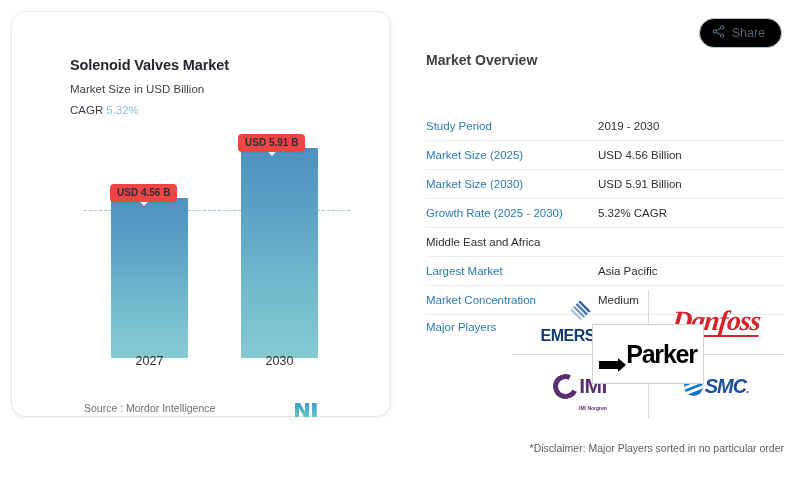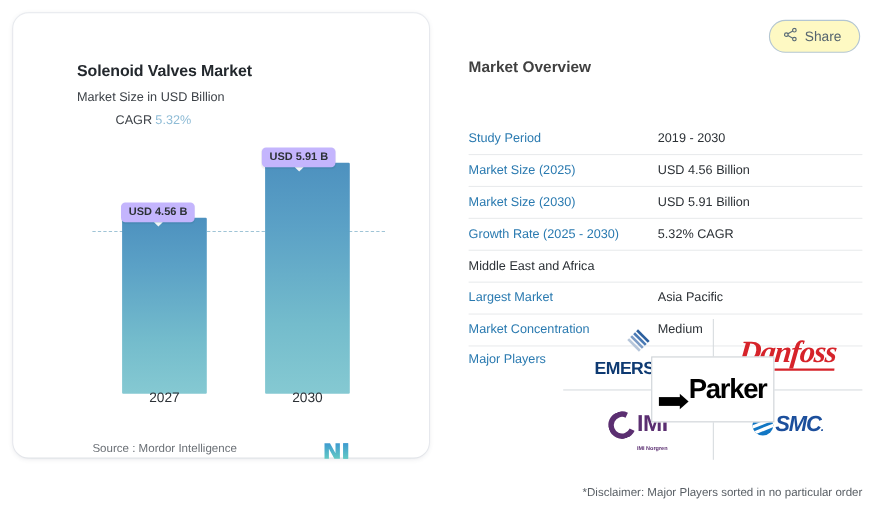--- a/index.html
+++ b/index.html
@@ -40,21 +40,20 @@
     top: 71px;
     font-size: 11.5px;
     color: #3d4248;
   }
   .chart-cagr-row {
     position: absolute;
     left: 58px;
     top: 92px;
     font-size: 11.5px;
     color: #3d4248;
-    margin-left: 35px;
   }
   .chart-cagr-val {
     color: #8fbcd6;
     margin-left: 3px;
   }
 
   
   .plot {
     position: absolute;
     left: 12px;
@@ -76,21 +75,21 @@
     position: absolute;
     bottom: 12px;
     border-radius: 1px;
     background: linear-gradient(to bottom, #4d91bf 0%, #5ba1c6 28%, #74bccc 70%, #85c9d2 100%);
   }
   .bar.b2025 { left: 87px; width: 77px; height: 160px; }
   .bar.b2030 { left: 217px; width: 77px; height: 210px; }
 
   .bar-label {
     position: absolute;
-    background: #c4b5fd;
+    background: #ef4444;
     border-radius: 4px;
     padding: 3px 7px 4px;
     font-size: 10px;
     font-weight: bold;
     color: #2c3136;
     white-space: nowrap;
     box-shadow: 0 1px 1px rgba(0,0,0,0.06);
   }
   .bar-label:after {
     content: "";
@@ -135,21 +134,21 @@
 
   
   .share-btn {
     position: absolute;
     right: 18px;
     top: 18px;
     height: 30px;
     padding: 0 16px 0 12px;
     border: 1px solid #b4c6d2;
     border-radius: 16px;
-    background: #fef9c3;
+    background: #000000;
     display: flex;
     align-items: center;
     gap: 7px;
     font-size: 12.5px;
     color: #56656f;
     cursor: pointer;
   }
 
   .overview-title {
     position: absolute;

